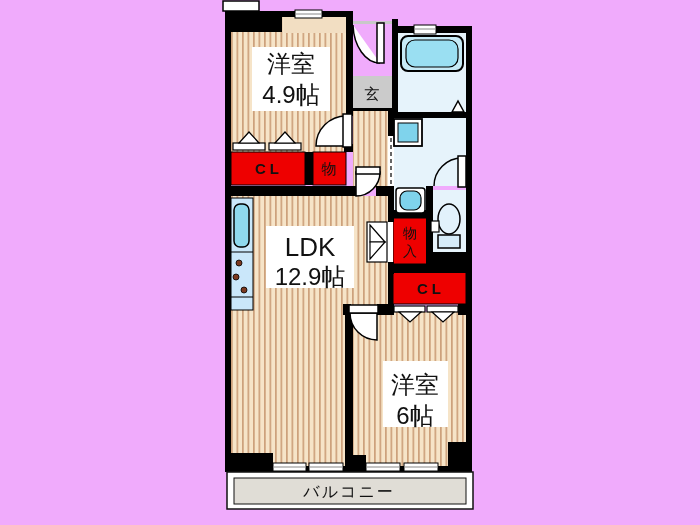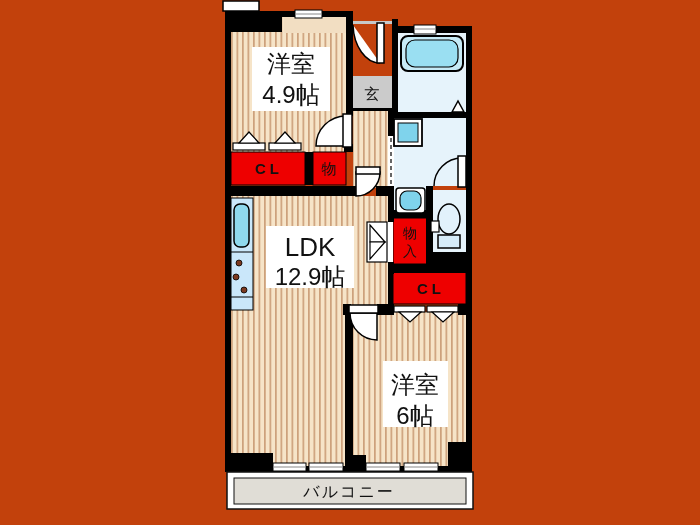--- a/index.html
+++ b/index.html
@@ -1,16 +1,16 @@
 <!DOCTYPE html>
 <html><head>
 <meta charset="utf-8">
 <style>
   html,body{margin:0;padding:0;background:#fff;}
-  .stage{position:relative;width:700px;height:525px;background:#c2410c;overflow:hidden;
+  .stage{position:relative;width:700px;height:525px;background:#f0abfc;overflow:hidden;
          font-family:"Liberation Sans", sans-serif;}
   svg{position:absolute;left:0;top:0;}
   text{font-family:"Liberation Sans", sans-serif;fill:#111;}
   .rm{font-size:24px;}
   .rm-l{font-size:26px;}
   .sm{font-size:15px;}
   .vt{font-size:14px;}
   .bal{font-size:16px;letter-spacing:2px;}
   .cl{font-size:15px;letter-spacing:4px;font-weight:bold;}
 </style>

